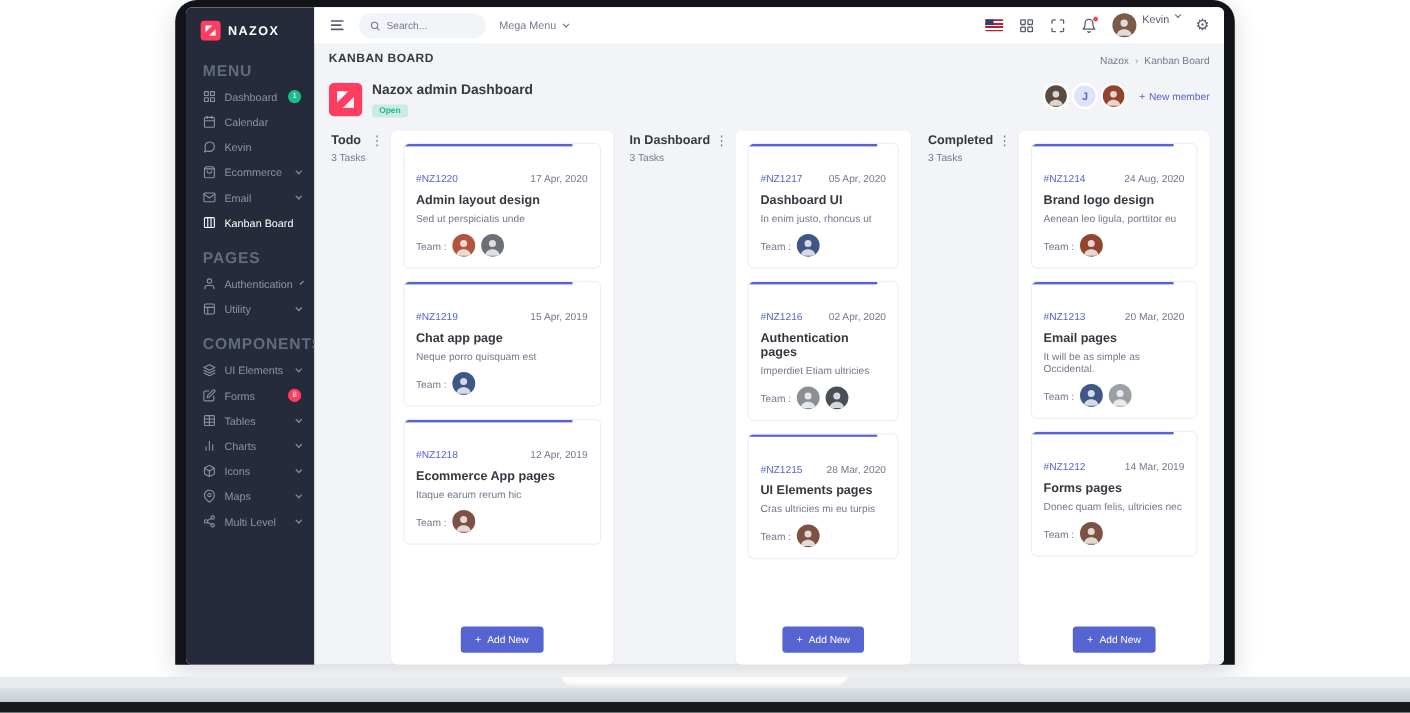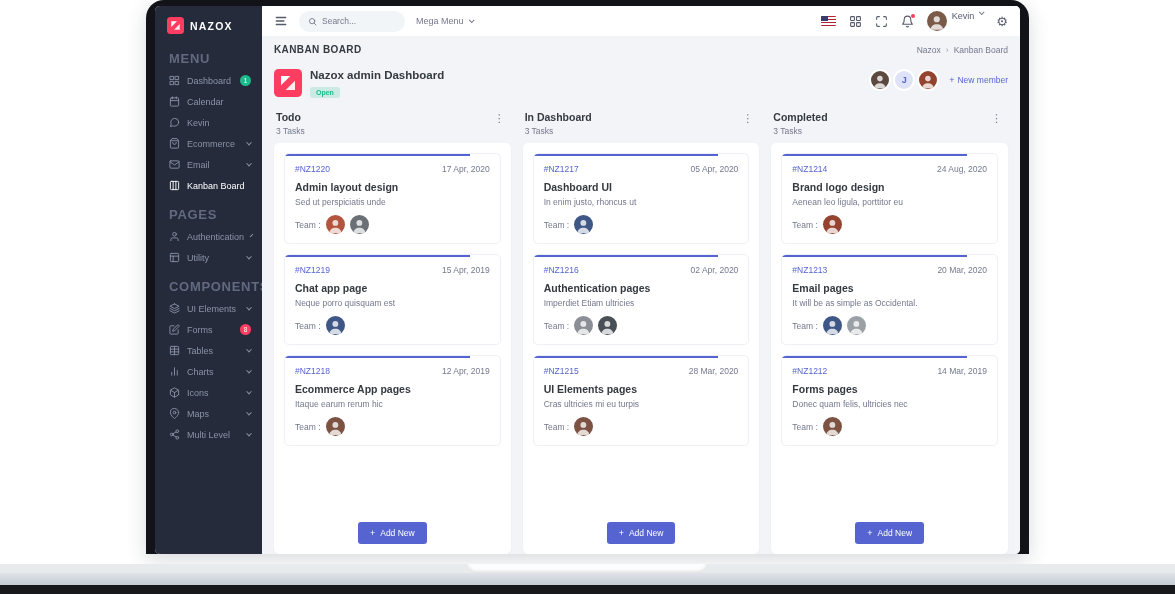--- a/index.html
+++ b/index.html
@@ -69,30 +69,30 @@
   .proj-logo { width:28px; height:28px; flex:none; }
   .proj-logo svg { width:100%; height:100%; display:block; }
   .proj-name { font-size:11.5px; font-weight:700; color:#343a40; }
   .badge-open { display:inline-block; margin-top:3px; font-size:7px; font-weight:700; color:#1cbb8c;
                 background:rgba(28,187,140,.18); border-radius:3px; padding:2px 6px; }
   .proj-right { display:flex; align-items:center; gap:4px; }
   .proj-right .avatar { width:22px; height:22px; border:2px solid #fff; }
   .new-member { display:flex; align-items:center; gap:3px; margin-left:6px; font-size:8.5px; color:#5664d2; cursor:pointer; text-decoration:none; }
 
   .board { flex:1; min-height:0; display:flex; gap:12px; margin-top:6px; }
-  .kcol { flex:1; min-width:0; display:flex; flex-direction:column; }
+  .kcol { flex:1; min-width:0; display:flex; flex-direction:row; }
   .kcol-head { display:flex; justify-content:space-between; align-items:flex-start; padding:2px 2px 0; margin-bottom:7px; }
   .kcol-title { font-size:10.5px; font-weight:700; color:#343a40; }
   .kcol-count { font-size:8.5px; color:#74788d; margin-top:3px; }
   .kcol-menu { background:none; border:none; cursor:pointer; color:#74788d; font-size:11px; line-height:1; padding:2px 4px; }
   .kcol-body { flex:1; background:#fff; border-radius:5px; padding:10px; display:flex; flex-direction:column; gap:10px;
                box-shadow:0 1px 2px rgba(56,65,74,.05); }
   .kcard { position:relative; background:#fff; border:1px solid #edf0f5; border-radius:5px; padding:8px 10px 9px; overflow:hidden; cursor:grab; }
   .kcard::before { content:""; position:absolute; left:0; top:0; height:2px; width:86%; background:#5664d2; }
-  .kcard-top { display:flex; justify-content:space-between; align-items:flex-end; margin-top:2px; }
+  .kcard-top { display:flex; justify-content:space-between; align-items:flex-end; margin-top:16px; }
   .task-id { font-size:8.5px; color:#5664d2; text-decoration:none; }
   .task-date { font-size:8.5px; color:#74788d; }
   .task-title { font-size:10.5px; font-weight:700; color:#343a40; margin:7px 0 4px; }
   .task-desc { font-size:8.5px; color:#74788d; }
   .task-team { display:flex; align-items:center; gap:5px; margin-top:8px; font-size:8.5px; color:#74788d; }
   .task-team .avatar { width:19px; height:19px; }
   .add-wrap { margin-top:auto; display:flex; justify-content:center; padding-top:4px; }
   .add-btn { display:flex; align-items:center; gap:5px; background:#5664d2; border:none; color:#fff; font-size:8.5px;
              font-family:inherit; padding:6px 12px; border-radius:3px; cursor:pointer; }
   .plus { font-size:9px; line-height:1; }

